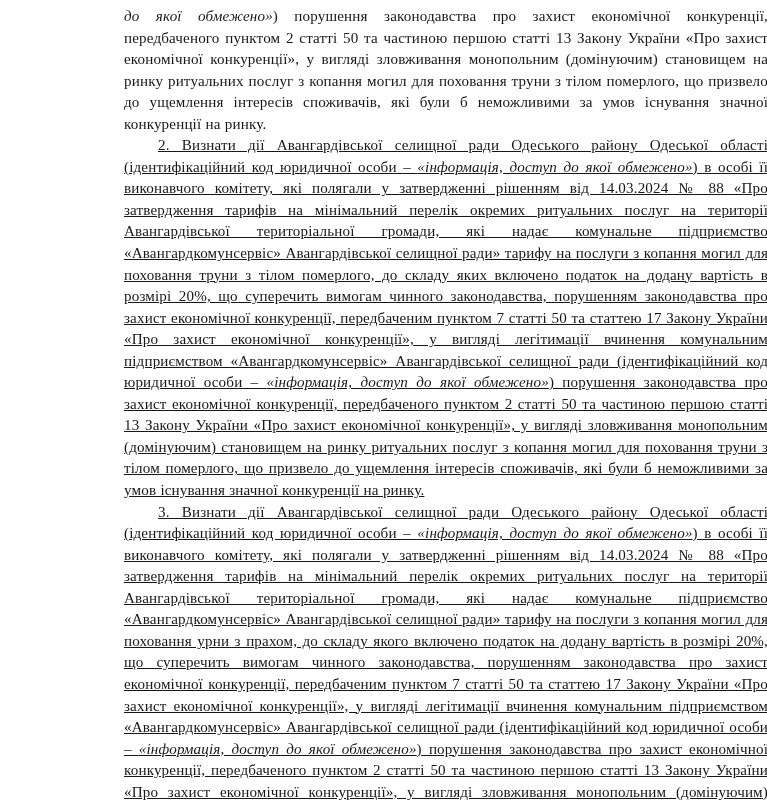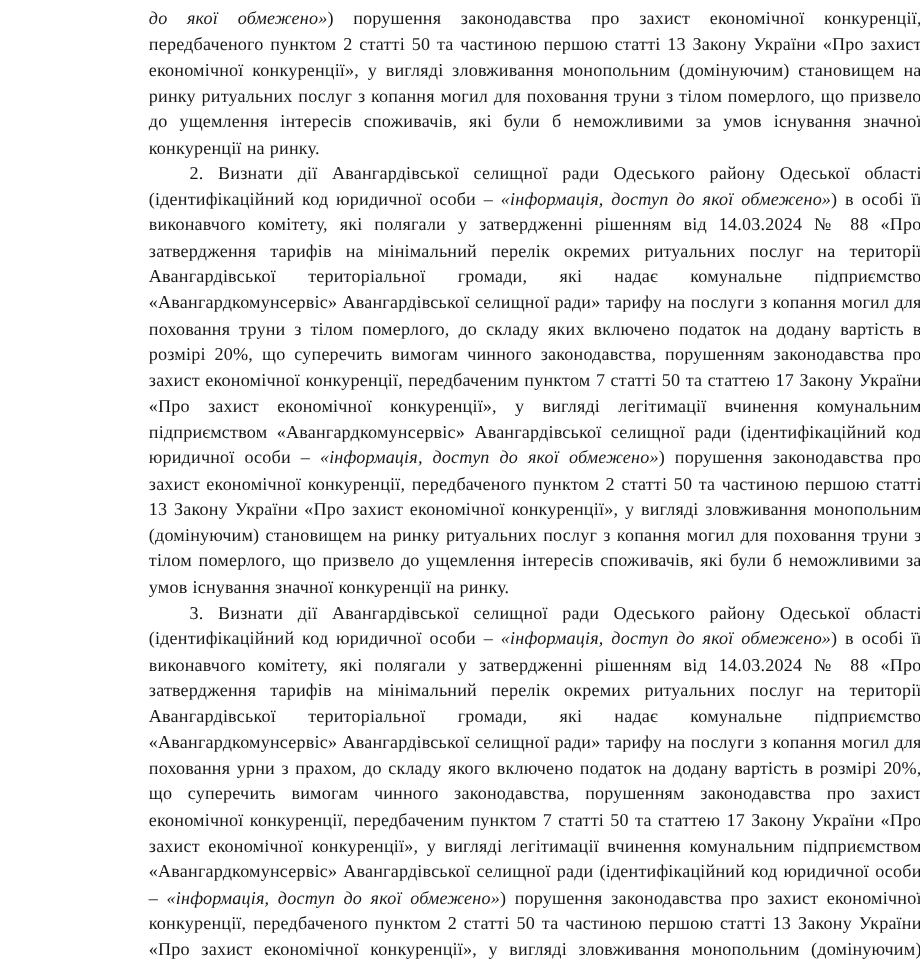--- a/index.html
+++ b/index.html
@@ -35,20 +35,21 @@
     text-justify: inter-word;
     font-size: 15.1px;
     line-height: 21.55px;
     letter-spacing: 0.01em;
     word-spacing: 0.02em;
     text-indent: 0;
     hyphens: none;
   }
   p.para.indented {
     text-indent: 34px;
+    text-decoration: underline;
   }
   .redacted {
     font-style: italic;
   }
   
   .doc-body {
     filter: contrast(1.04);
   }
 </style>
 </head>

